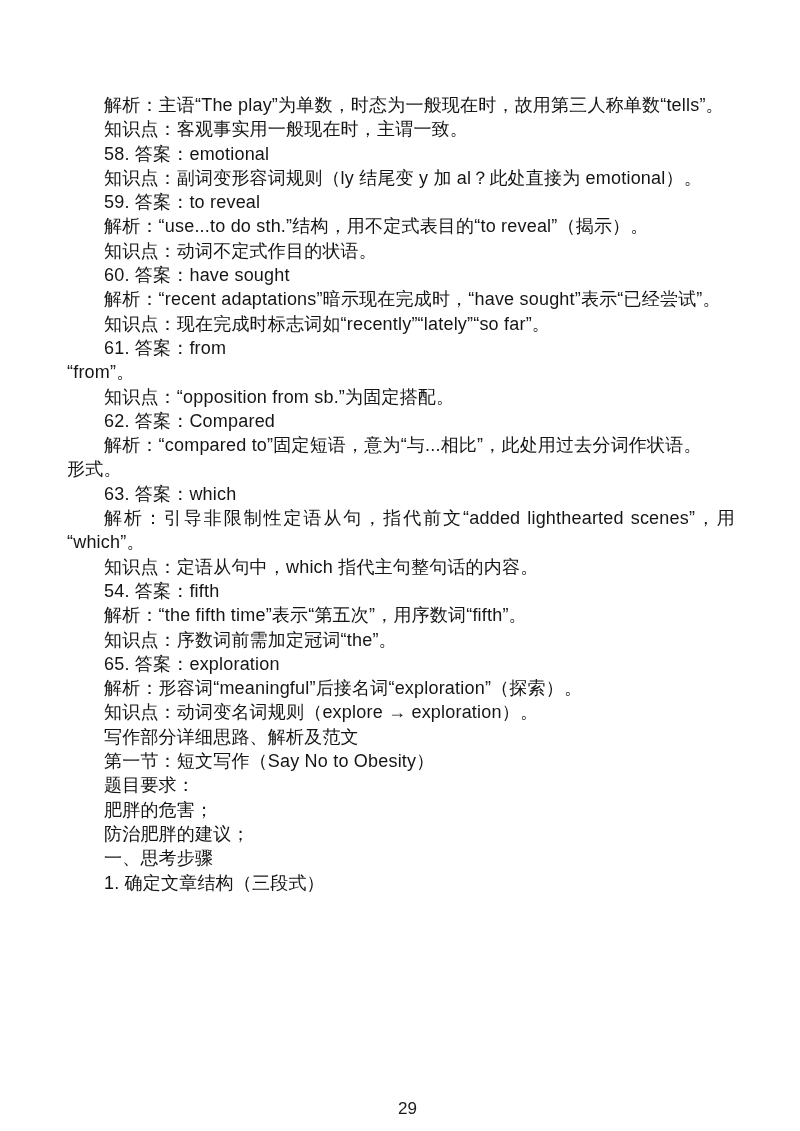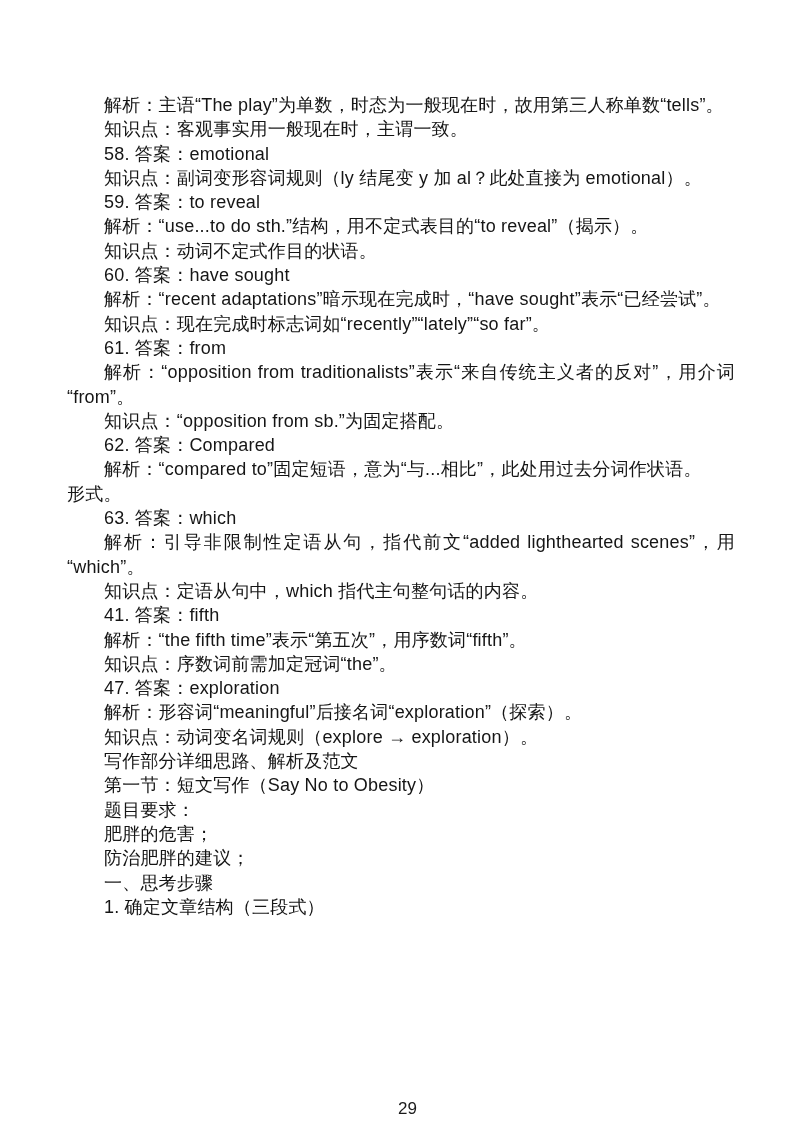--- a/index.html
+++ b/index.html
@@ -60,34 +60,33 @@
       <div class="text-line indent">知识点：客观事实用一般现在时，主谓一致。</div>
       <div class="text-line indent">58. 答案：emotional</div>
       <div class="text-line indent">知识点：副词变形容词规则（ly 结尾变 y 加 al？此处直接为 emotional）。</div>
       <div class="text-line indent">59. 答案：to reveal</div>
       <div class="text-line indent">解析：“use...to do sth.”结构，用不定式表目的“to reveal”（揭示）。</div>
       <div class="text-line indent">知识点：动词不定式作目的状语。</div>
       <div class="text-line indent">60. 答案：have sought</div>
       <div class="text-line indent">解析：“recent adaptations”暗示现在完成时，“have sought”表示“已经尝试”。</div>
       <div class="text-line indent">知识点：现在完成时标志词如“recently”“lately”“so far”。</div>
       <div class="text-line indent">61. 答案：from</div>
-      <div class="text-line indent fill">解析：“opposition from traditionalists”表示“来自传统主义者的反对”，用介词</div>
       <div class="text-line">“from”。</div>
       <div class="text-line indent">知识点：“opposition from sb.”为固定搭配。</div>
       <div class="text-line indent">62. 答案：Compared</div>
       <div class="text-line indent">解析：“compared to”固定短语，意为“与...相比”，此处用过去分词作状语。</div>
       <div class="text-line">形式。</div>
       <div class="text-line indent">63. 答案：which</div>
       <div class="text-line indent fill">解析：引导非限制性定语从句，指代前文“added lighthearted scenes”，用</div>
       <div class="text-line">“which”。</div>
       <div class="text-line indent">知识点：定语从句中，which 指代主句整句话的内容。</div>
-      <div class="text-line indent">41. 答案：fifth</div>
+      <div class="text-line indent">54. 答案：fifth</div>
       <div class="text-line indent">解析：“the fifth time”表示“第五次”，用序数词“fifth”。</div>
       <div class="text-line indent">知识点：序数词前需加定冠词“the”。</div>
-      <div class="text-line indent">47. 答案：exploration</div>
+      <div class="text-line indent">65. 答案：exploration</div>
       <div class="text-line indent">解析：形容词“meaningful”后接名词“exploration”（探索）。</div>
       <div class="text-line indent">知识点：动词变名词规则（explore → exploration）。</div>
       <div class="text-line indent">写作部分详细思路、解析及范文</div>
       <div class="text-line indent">第一节：短文写作（Say No to Obesity）</div>
       <div class="text-line indent">题目要求：</div>
       <div class="text-line indent">肥胖的危害；</div>
       <div class="text-line indent">防治肥胖的建议；</div>
       <div class="text-line indent">一、思考步骤</div>
       <div class="text-line indent">1. 确定文章结构（三段式）</div>
     </div>

